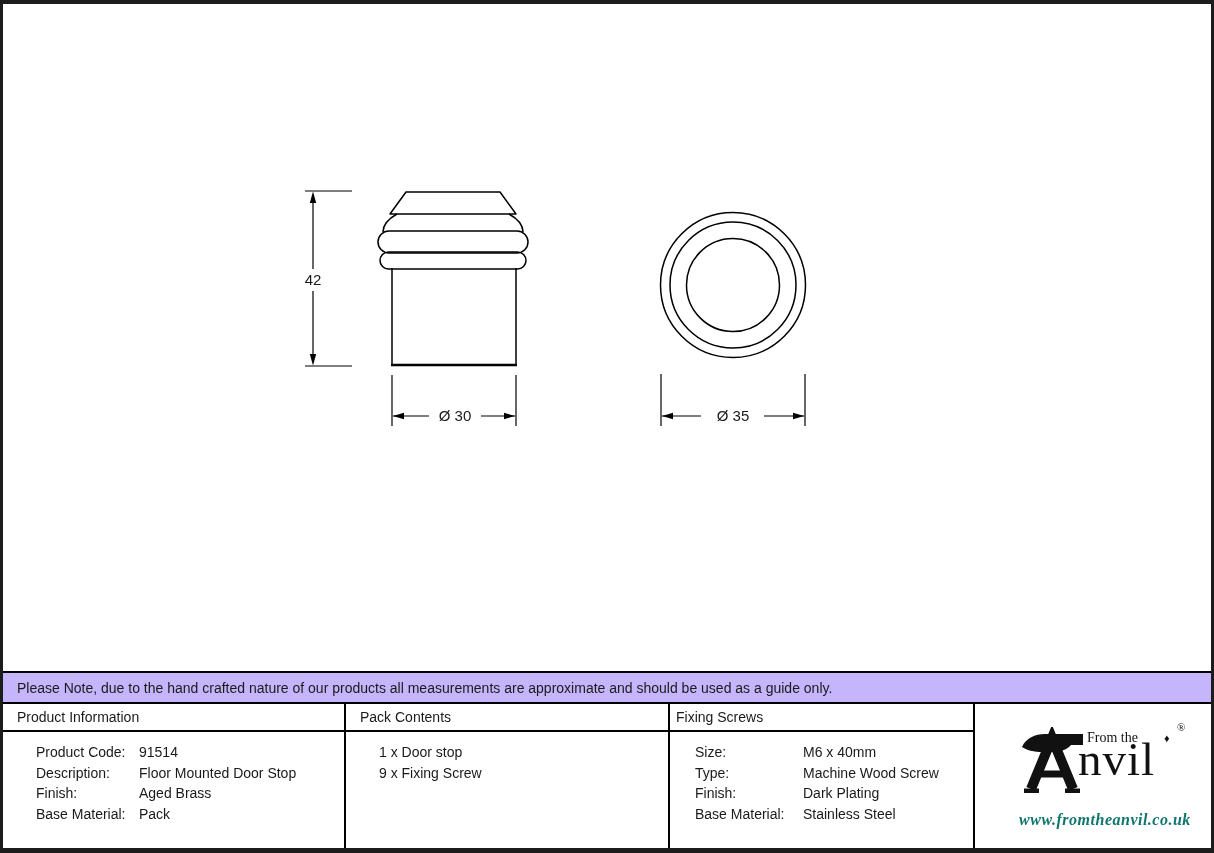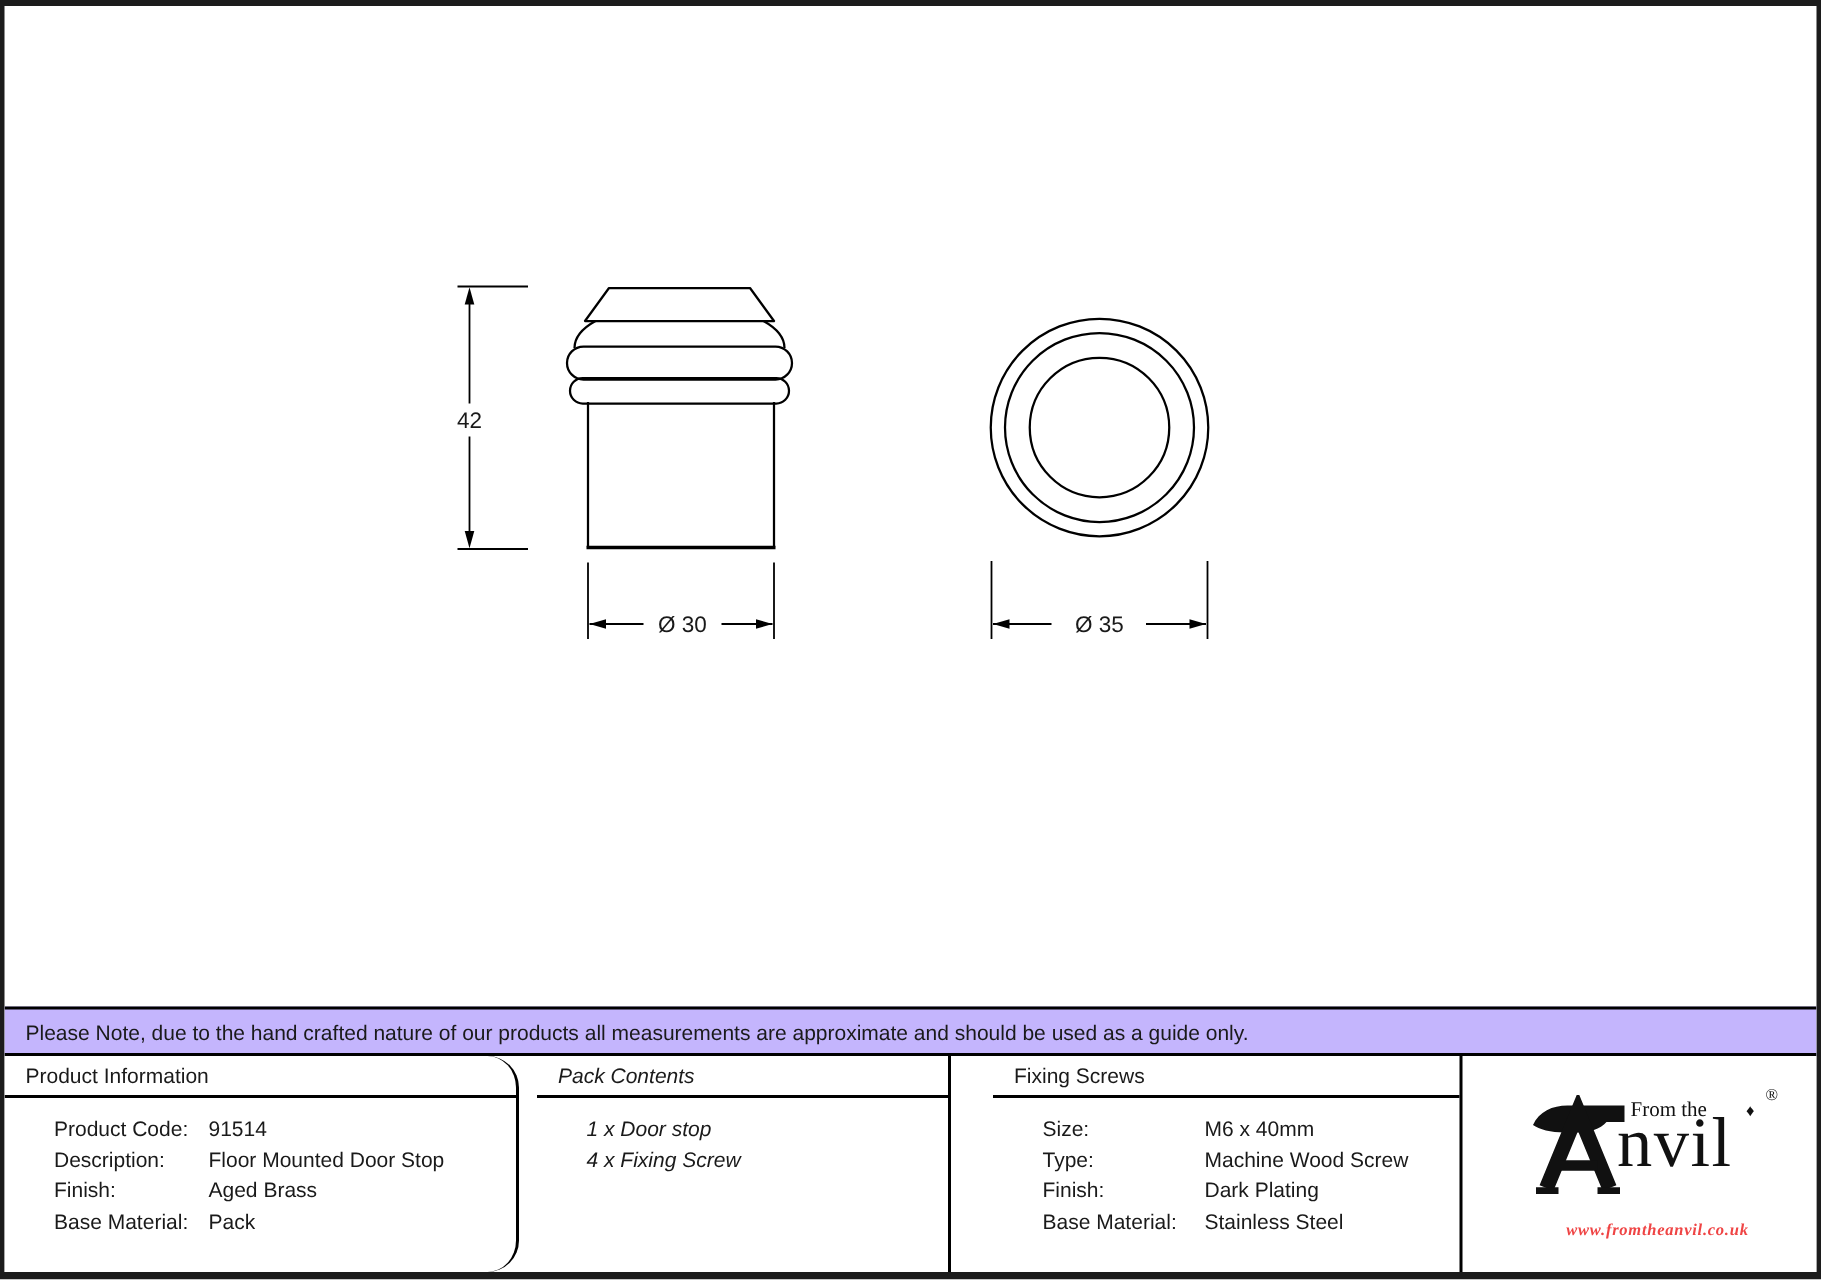--- a/index.html
+++ b/index.html
@@ -33,22 +33,22 @@
     border-top:2px solid #000; border-bottom:2px solid #000;
     display:flex; align-items:center;
     padding-left:14px;
     font-size:14px;
     background:#c4b5fd;
   }
 
   
   .info-table { position:absolute; left:0; right:0; top:700px; bottom:0; background:#fff; }
   .col { position:absolute; top:0; height:100%; border-right:2px solid #000; }
-  .col-product { left:0;   width:343px;border-radius:21px; }
-  .col-pack    { left:355px; width:276px;font-style:italic; }
+  .col-product { left:0;   width:343px; }
+  .col-pack    { left:343px; width:324px; }
   .col-fixing  { left:659px; width:313px; }
   .col-logo    { left:996px; width:212px; border-right:none;
                  display:flex; align-items:center; justify-content:center; }
 
   .cell-header {
     height:28px; border-bottom:2px solid #000;
     display:flex; align-items:center;
     padding-left:14px; font-size:14px;
   }
   .cell-body { padding:10px 0 0 14px; font-size:14px;margin-left:19px; }
@@ -69,21 +69,21 @@
   .diamond { position:absolute; left:143px; top:9px; font-size:11px; color:#111; }
   .reg { position:absolute; left:156px; top:-2px; font-family:"Liberation Serif", serif; font-size:11px; color:#111; }
   .nvil {
     position:absolute; left:57px; top:13px;
     font-family:"Liberation Serif", serif; font-size:47px; line-height:1; color:#111;
     letter-spacing:1px;
   }
   .logo-url {
     margin-top:16px;
     font-family:"Liberation Serif", serif; font-style:italic; font-weight:bold;
-    font-size:11px; color:#ef4444; letter-spacing:0.5px;
+    font-size:16px; color:#0f766e; letter-spacing:0.5px;
   }
 </style>
 </head>
 <body>
 
 <div class="sheet">
 
   <div class="drawing-area">
     <svg viewBox="3 3 1208 667">
 
@@ -164,21 +164,21 @@
           <span class="info-label">Base Material:</span>
           <span class="info-value">Pack</span>
         </div>
       </div>
     </div>
 
     <div class="col col-pack">
       <div class="cell-header">Pack Contents</div>
       <div class="cell-body">
         <div class="pack-item">1 x Door stop</div>
-        <div class="pack-item">4 x Fixing Screw</div>
+        <div class="pack-item">9 x Fixing Screw</div>
       </div>
     </div>
 
     <div class="col col-fixing">
       <div class="cell-header">Fixing Screws</div>
       <div class="cell-body">
         <div class="info-row">
           <span class="info-label">Size:</span>
           <span class="info-value">M6 x 40mm</span>
         </div>

